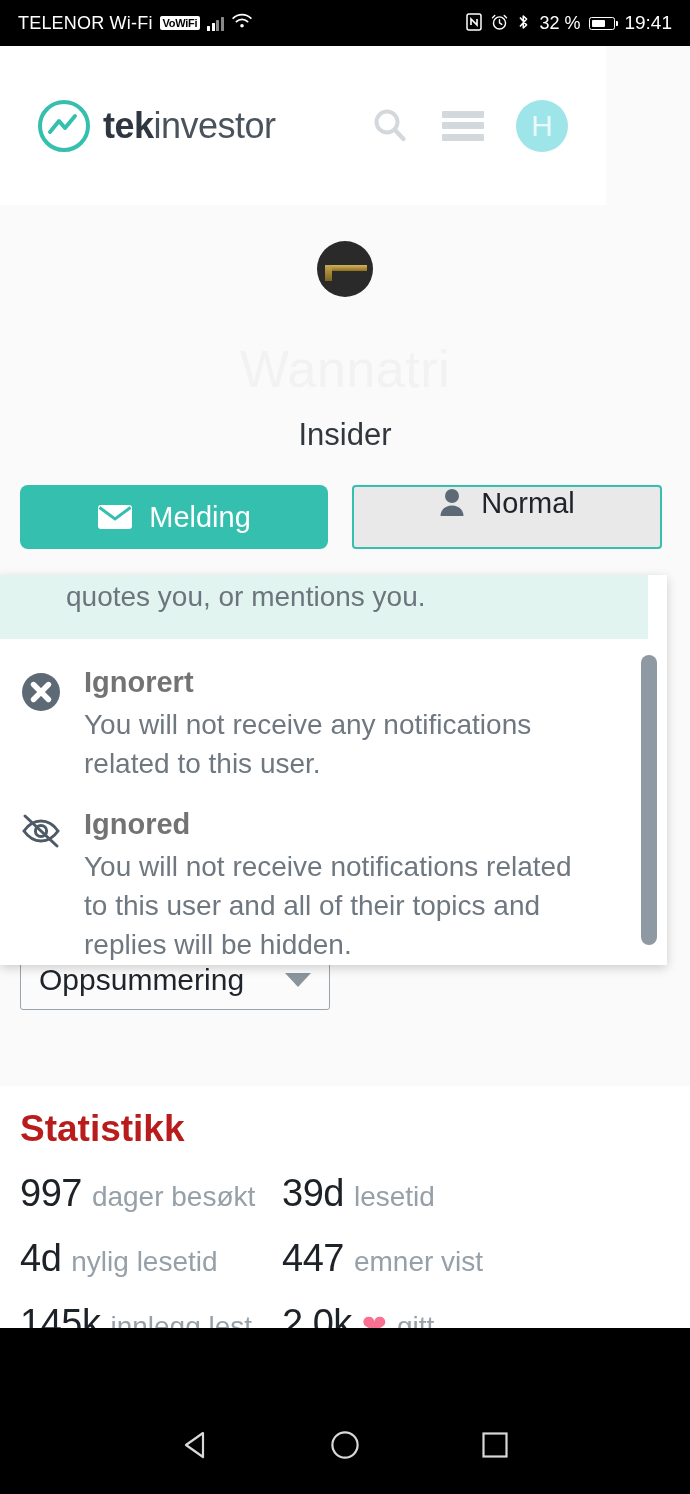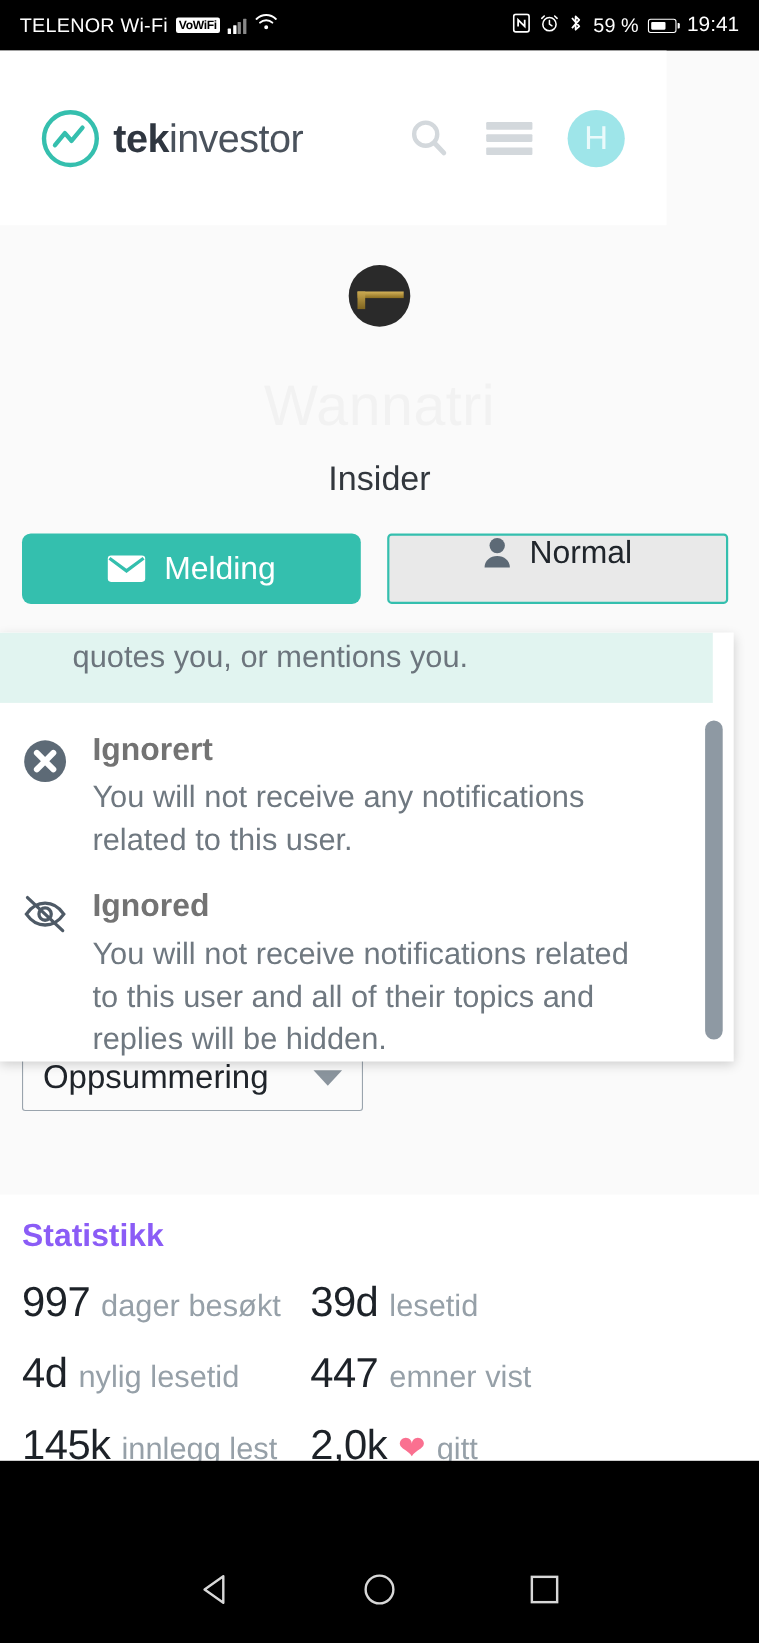--- a/index.html
+++ b/index.html
@@ -136,21 +136,21 @@
   .scrollbar{
     position:absolute; right:10px; top:80px; width:16px; height:290px;
     background:#8e99a3; border-radius:9px;
   }
 
   
   .stats{
     position:absolute; left:0; top:1086px; width:690px; height:242px; background:#fff;
     padding:22px 20px 0 20px;
   }
-  .stats-h{ font-size:29px; font-weight:bold; color:#8b5cf6; }
+  .stats-h{ font-size:37px; font-weight:bold; color:#b91c1c; }
   .stat-row{ display:flex; margin-top:22px; }
   .stat-cell{ display:flex; align-items:baseline; gap:10px; }
   .stat-cell.c1{ width:262px; }
   .stat-num{ font-size:38px; font-weight:normal; color:#1d2228; letter-spacing:-.5px; }
   .stat-lbl{ font-size:28px; color:#96a0a8; }
   .heart{ color:#fa7090; font-size:30px; }
 
   
   .blackfill{ position:absolute; left:0; top:1328px; width:690px; height:166px; background:#000; }
   .navbar{
@@ -194,21 +194,21 @@
             <circle cx="9" cy="10" r="6.4" stroke="#fff" stroke-width="1.5" fill="none"></circle>
             <path d="M9 6.6V10l2.4 1.6" stroke="#fff" stroke-width="1.5" fill="none" stroke-linecap="round"></path>
             <path d="M4 2.2L1.6 4.4M14 2.2l2.4 2.2" stroke="#fff" stroke-width="1.5" fill="none" stroke-linecap="round"></path>
           </svg>
       </span>
       <span class="sb-icon">
         <svg width="13" height="18" viewBox="0 0 13 18">
             <path d="M3 4.4L9.6 12 6.3 15V3l3.3 3L3 13.6" stroke="#fff" stroke-width="1.6" fill="none" stroke-linejoin="round"></path>
           </svg>
       </span>
-      <span class="sb-pct">59 %</span>
+      <span class="sb-pct">32 %</span>
       <span class="batt">
           <i></i>
         </span>
       <span class="sb-time">19:41</span>
     </div>
   </div>
 
   <div class="appheader">
     <div class="brand">
       <span class="logo-ring">

